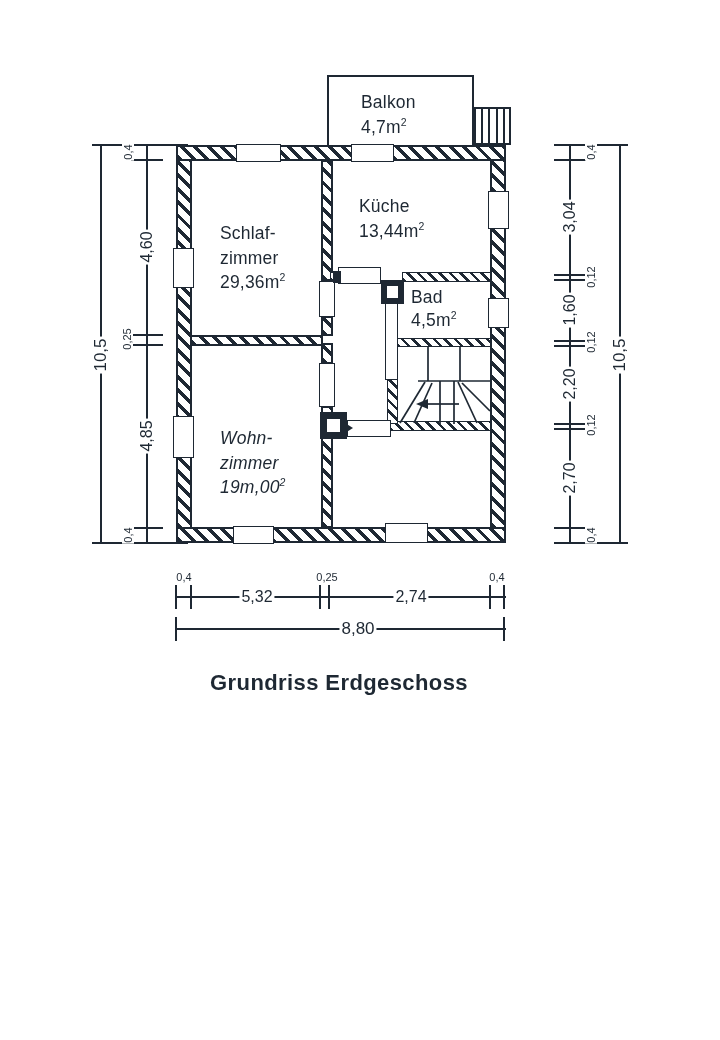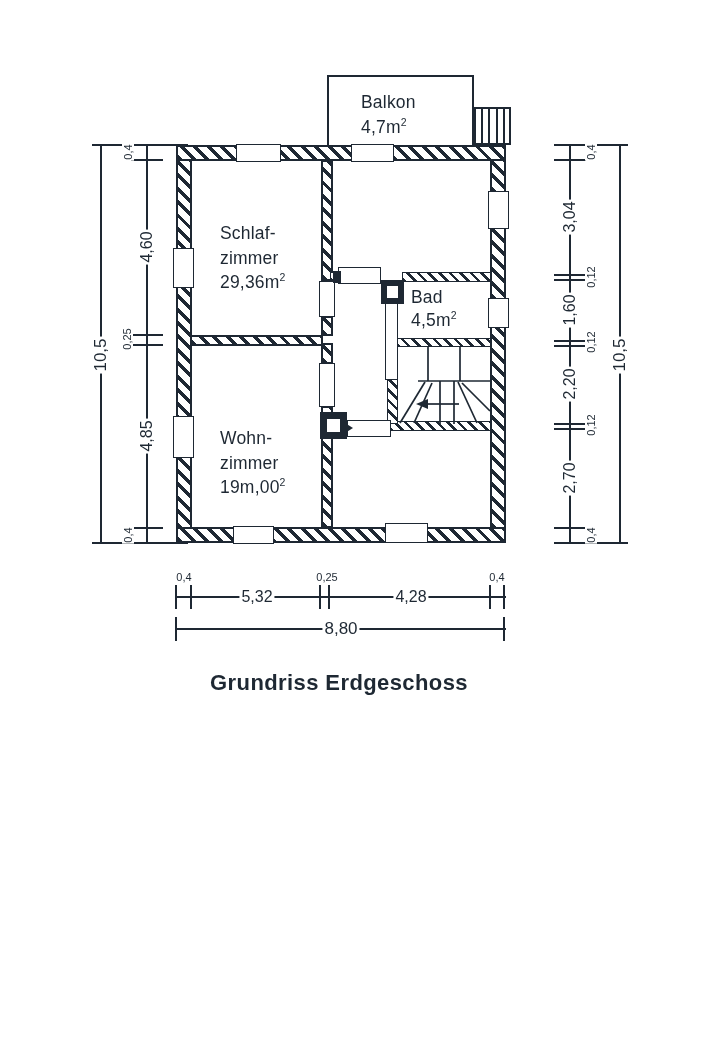--- a/index.html
+++ b/index.html
@@ -95,25 +95,29 @@
       <line x1="62" y1="59" x2="30" y2="59"></line>
     </g>
     <polygon points="31,54 19,59 31,64" fill="#1e2833"></polygon>
   </svg>
 
   <div class="abs roomlabel" style="left:220px; top:221px;">
     <div>Schlaf-</div>
     <div>zimmer</div>
     <div><span>29,36m</span><sup>2</sup></div>
   </div>
+  <div class="abs roomlabel" style="left:359px; top:194px;">
+    <div>Küche</div>
+    <div><span>13,44m</span><sup>2</sup></div>
+  </div>
   <div class="abs roomlabel" style="left:411px; top:286px; line-height:23px;">
     <div>Bad</div>
     <div><span>4,5m</span><sup>2</sup></div>
   </div>
-  <div class="abs roomlabel" style="left:220px; top:426px;">
+  <div class="abs roomlabel" style="left:220px; top:426px;font-style:italic;">
     <div>Wohn-</div>
     <div>zimmer</div>
     <div><span>19m,00</span><sup>2</sup></div>
   </div>
 
   <div class="abs dline" style="left:100px; top:145px; width:2px; height:398px;"></div>
   <div class="abs dline" style="left:92px; top:144px; width:96px; height:2px;"></div>
   <div class="abs dline" style="left:92px; top:542px; width:96px; height:2px;"></div>
   <div class="abs dim v xl" style="left:101px; top:355px;">10,5</div>
   <div class="abs dline" style="left:146px; top:145px; width:2px; height:398px;"></div>
@@ -157,22 +161,22 @@
   <div class="abs dline" style="left:176px; top:596px; width:330px; height:2px;"></div>
   <div class="abs tick" style="left:175px; top:585px; width:2px; height:24px;"></div>
   <div class="abs tick" style="left:190px; top:585px; width:2px; height:24px;"></div>
   <div class="abs tick" style="left:319px; top:585px; width:2px; height:24px;"></div>
   <div class="abs tick" style="left:328px; top:585px; width:2px; height:24px;"></div>
   <div class="abs tick" style="left:489px; top:585px; width:2px; height:24px;"></div>
   <div class="abs tick" style="left:503px; top:585px; width:2px; height:24px;"></div>
   <div class="abs dim h sm" style="left:184px; top:577px;">0,4</div>
   <div class="abs dim h big" style="left:257px; top:597px;">5,32</div>
   <div class="abs dim h sm" style="left:327px; top:577px;">0,25</div>
-  <div class="abs dim h big" style="left:411px; top:597px;">4,28</div>
+  <div class="abs dim h big" style="left:411px; top:597px;">2,74</div>
   <div class="abs dim h sm" style="left:497px; top:577px;">0,4</div>
   <div class="abs dline" style="left:176px; top:628px; width:330px; height:2px;"></div>
   <div class="abs tick" style="left:175px; top:617px; width:2px; height:24px;"></div>
   <div class="abs tick" style="left:503px; top:617px; width:2px; height:24px;"></div>
-  <div class="abs dim h xl" style="left:341px; top:629px;">8,80</div>
+  <div class="abs dim h xl" style="left:358px; top:629px;">8,80</div>
 
   <div class="abs title" style="left:132px; top:670px; width:414px;">Grundriss Erdgeschoss</div>
 
 </div>
 
 </body></html>

